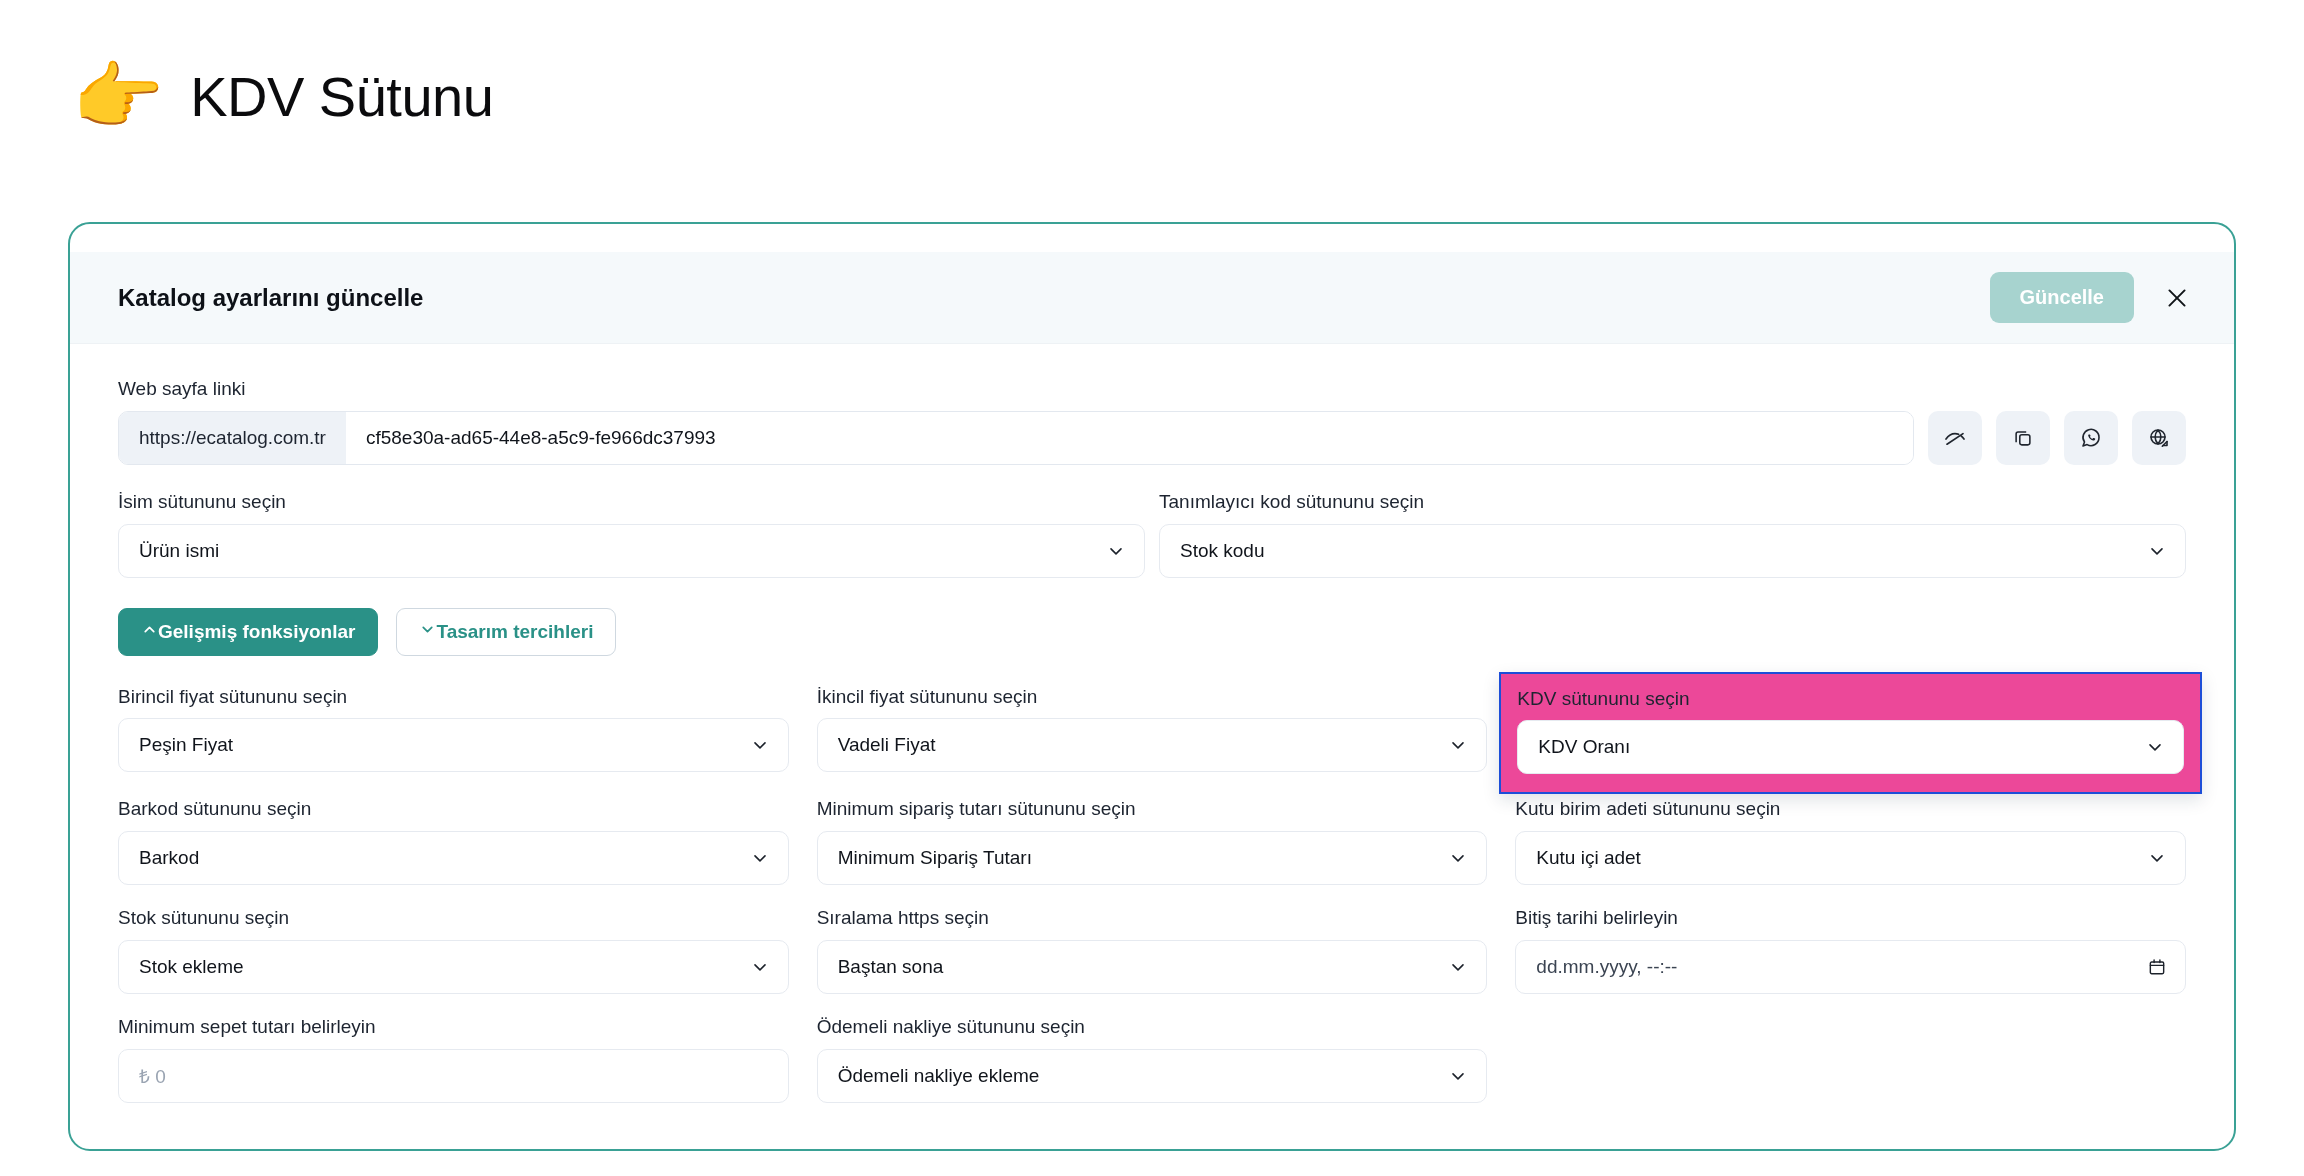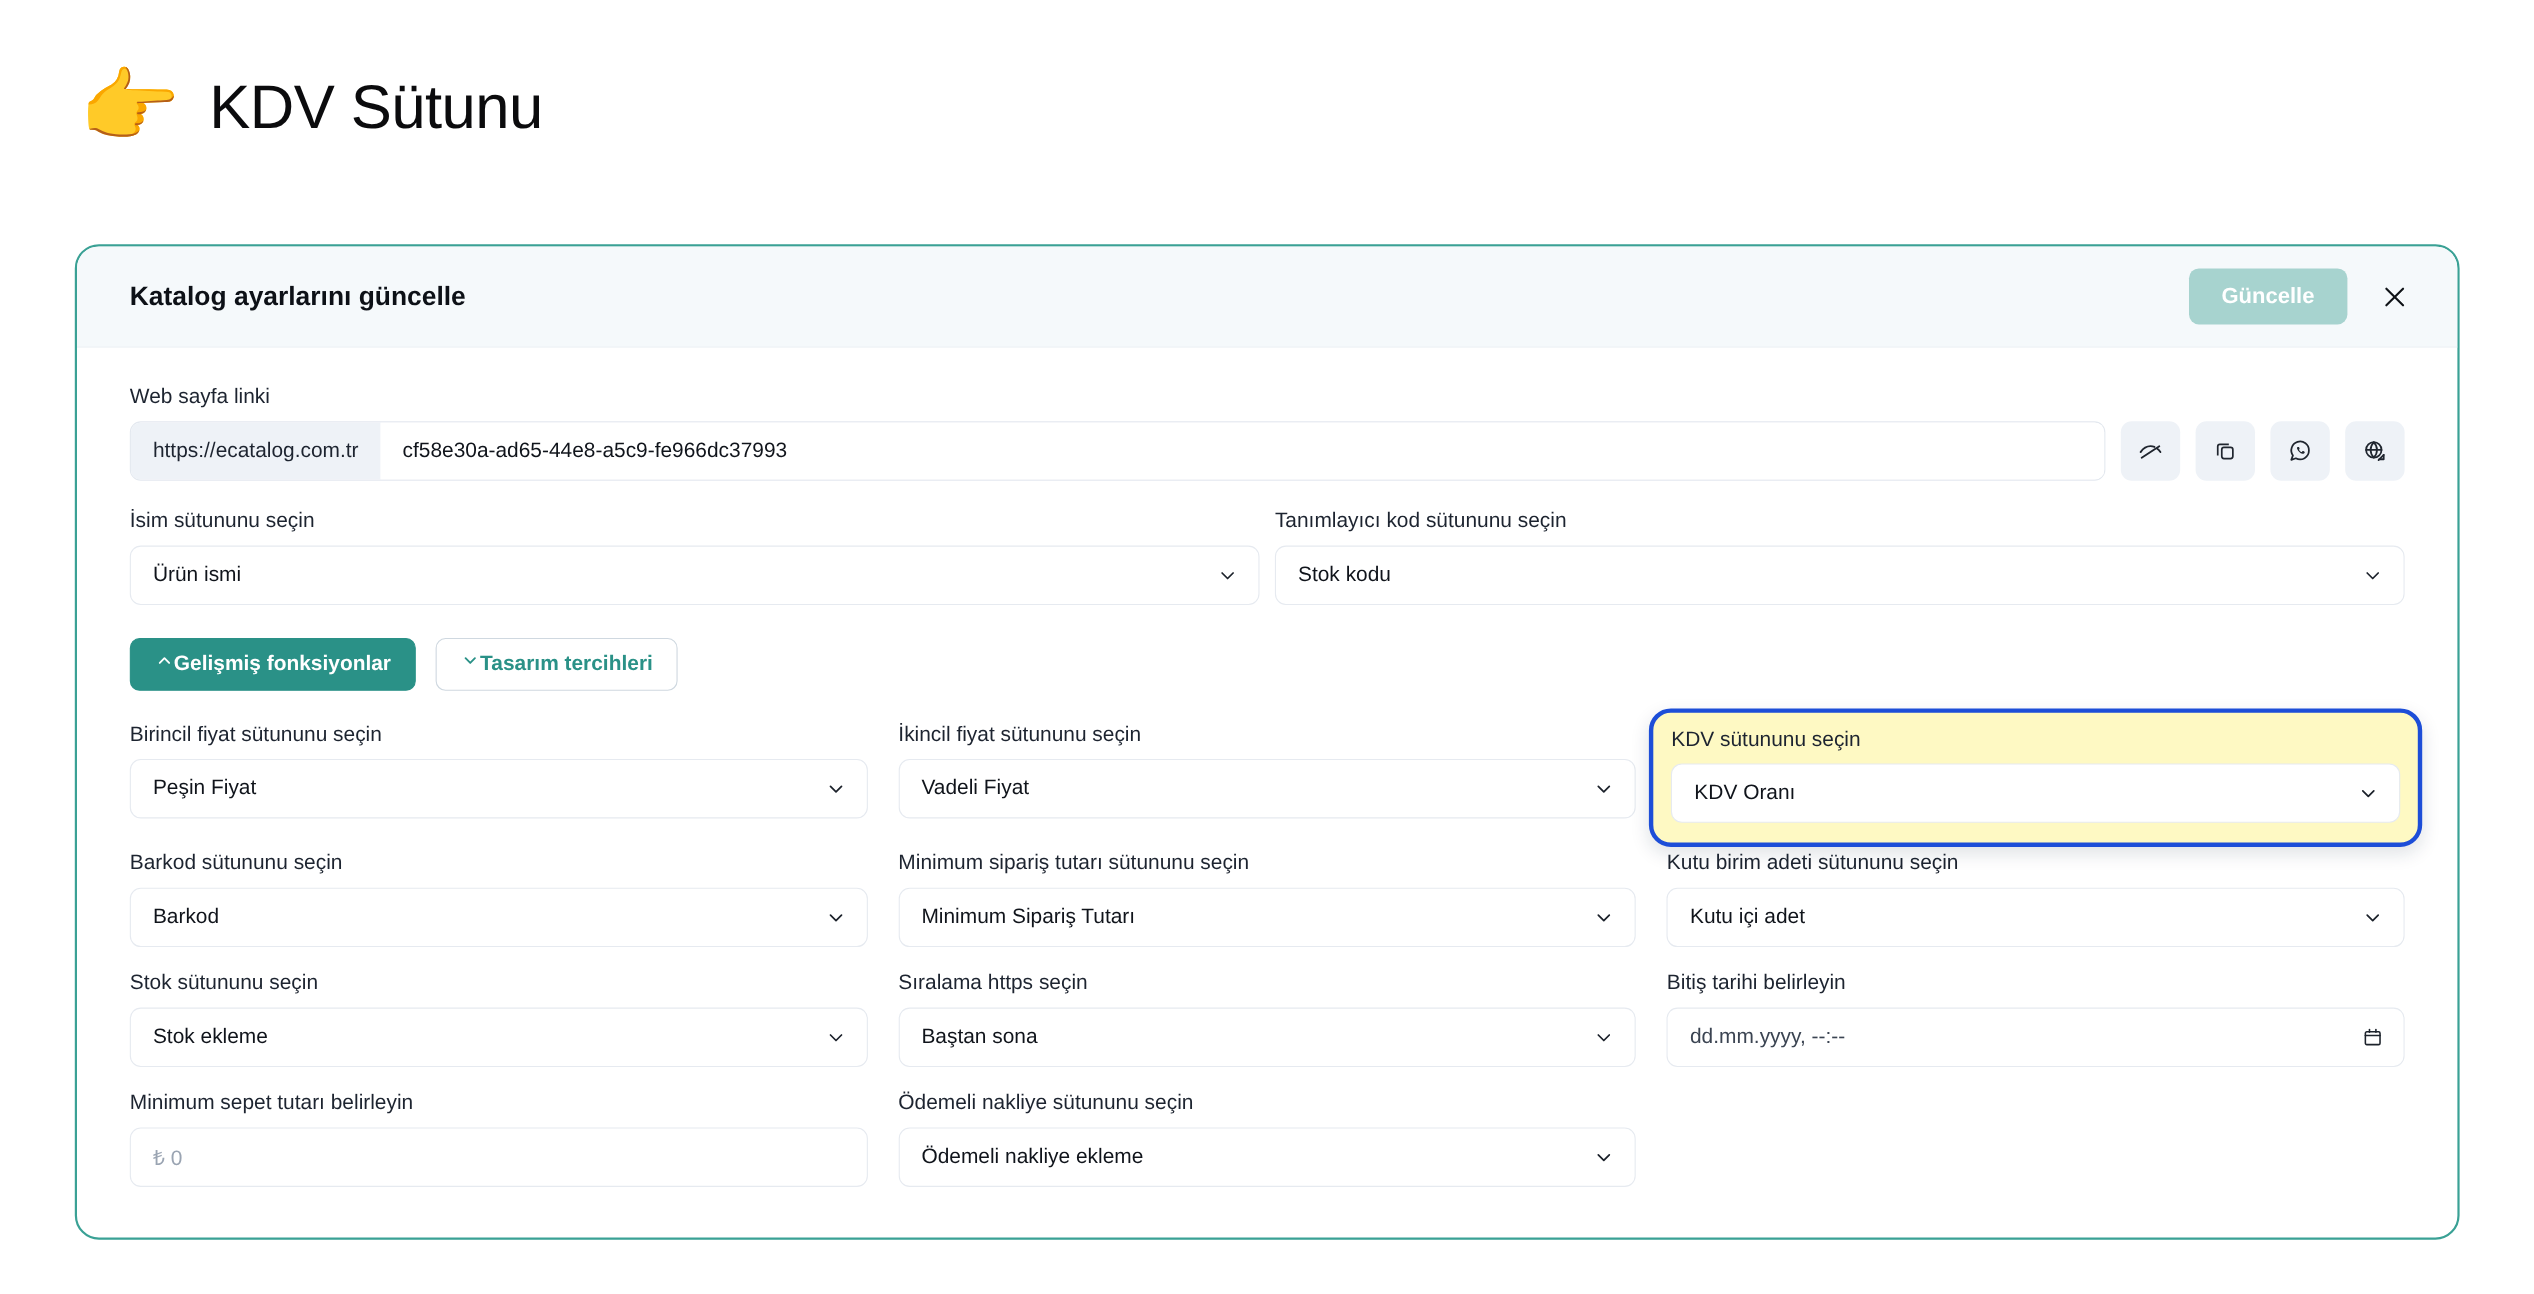--- a/index.html
+++ b/index.html
@@ -37,20 +37,21 @@
     border-radius: 22px;
     background: #ffffff;
     overflow: hidden;
   }
   .modal-header {
     height: 92px;
     background: #f5f9fb;
     border-bottom: 1px solid #eef2f5;
     display: flex; align-items: center;
     padding: 0 40px 0 48px;
+    margin-top: 28px;
   }
   .modal-title {
     font-size: 24px;
     font-weight: 700;
     color: #0d1117;
     flex: 1;
   }
   .btn-update {
     background: #a7d3cf;
     color: #ffffff;
@@ -160,26 +161,26 @@
     display: grid;
     grid-template-columns: 1fr 1fr 1fr;
     column-gap: 28px;
     row-gap: 22px;
     margin-top: 30px;
   }
   .cell { position: relative; }
 
   
   .cell.highlight {
-    border: 4px solid #1d4ed8;
-    border-radius: 20px;
+    border: 2px solid #1d4ed8;
+    border-radius: 0;
     padding: 14px 16px 18px 16px;
     margin: -14px -16px -18px -16px;
     box-shadow: 0 6px 16px rgba(16,40,60,0.13);
-    background: #fef9c3;
+    background: #ec4899;
     z-index: 5;
   }
 
   .money-input {
     height: 54px;
     border: 1px solid #e6eaf0;
     border-radius: 10px;
     background: #fff;
     display: flex; align-items: center;
     padding: 0 20px;

